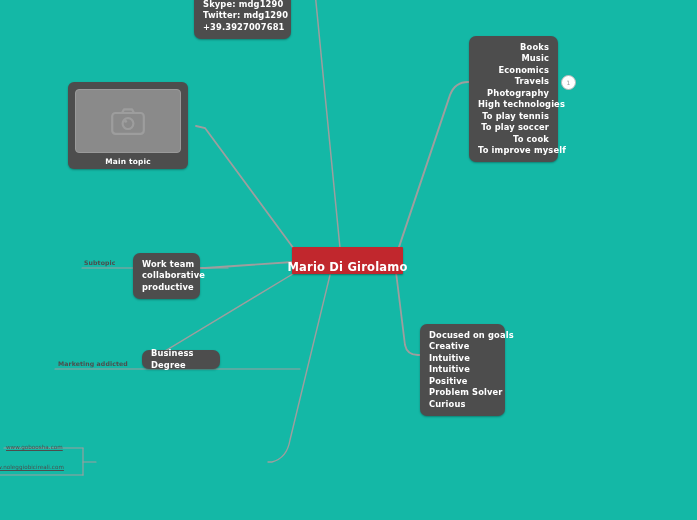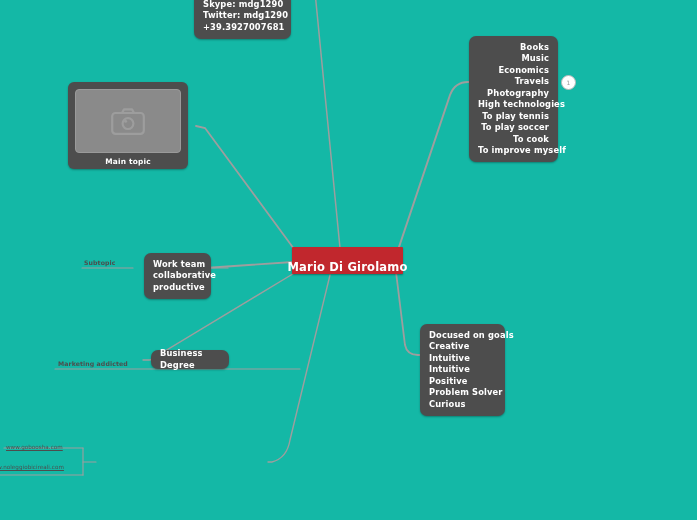--- a/index.html
+++ b/index.html
@@ -51,21 +51,20 @@
     font-weight: bold;
     line-height: 1.38;
     padding: 6px 9px;
     box-shadow: 0 1px 2px rgba(0,0,0,.3);
     letter-spacing: .15px;
   }
   .dark-node .line { white-space: nowrap; }
   .dark-node.centered {
     display: flex;
     align-items: center;
-    margin-left: 9px;
   }
   
   .text-node {
     color: #4d4d4d;
     font-size: 6.2px;
     font-weight: bold;
     letter-spacing: .1px;
     white-space: nowrap;
   }
   .link-node {
@@ -182,21 +181,21 @@
         <circle cx="14.6" cy="13.2" r="1.5" fill="#9d9d9d"></circle>
       </svg>
     </div>
     <div class="image-caption">Main topic</div>
   </div>
 
   <div class="node root-node" style="left:292px; top:247px; width:111px; height:27px;">
     <span>Mario Di Girolamo</span>
   </div>
 
-  <div class="node dark-node" style="left:144px; top:253px; width:67px;">
+  <div class="node dark-node" style="left:133px; top:253px; width:67px;">
     <div class="line">Work team</div>
     <div class="line">collaborative</div>
     <div class="line">productive</div>
   </div>
 
   <div class="node text-node" style="left:84px; top:259px;">
     <span>Subtopic</span>
   </div>
 
   <div class="node dark-node" style="left:420px; top:324px; width:85px;">

